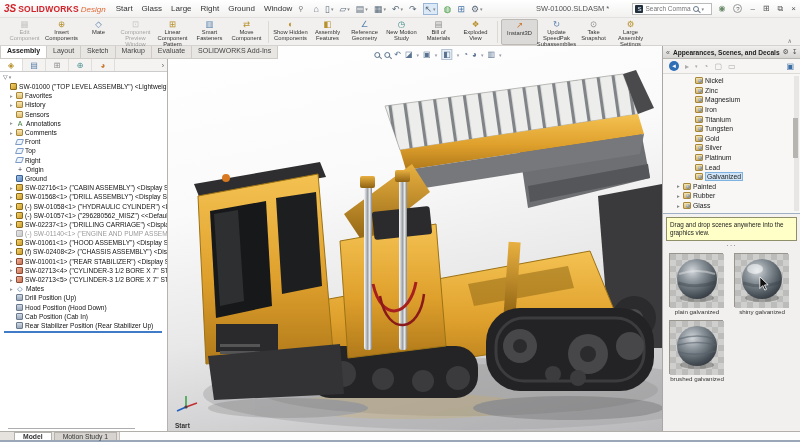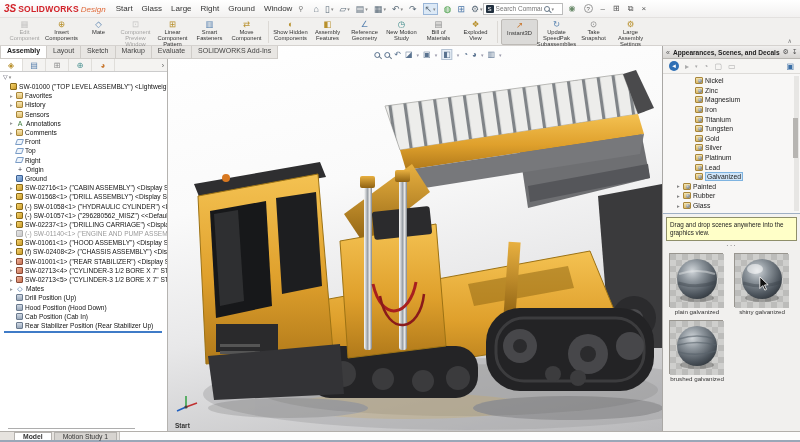--- a/index.html
+++ b/index.html
@@ -221,20 +221,21 @@
         <span style="color:#3f9a3f">◍</span>
       </span>
     <span class="qi">
         <span style="color:#4a76a8">⊞</span>
       </span>
     <span class="qi">
         <span>⚙</span>
         <span class="car">▾</span>
       </span>
   </div>
+  <div class="doc-title">SW-01000.SLDASM *</div>
   <div class="searchbox">
     <span class="sapp">S</span>
     <input placeholder="Search Commands" style="">
     <span class="mag"></span>
     <span class="car" style="font-size:5px;color:#888">▾</span>
   </div>
   <div class="winbtns">
     <span style="color:#6a8a6a">◉</span>
     <span style="border:1px solid #999;border-radius:50%;width:9px;height:9px;font-size:6px;text-align:center;line-height:8px">?</span>
     <span>–</span>

